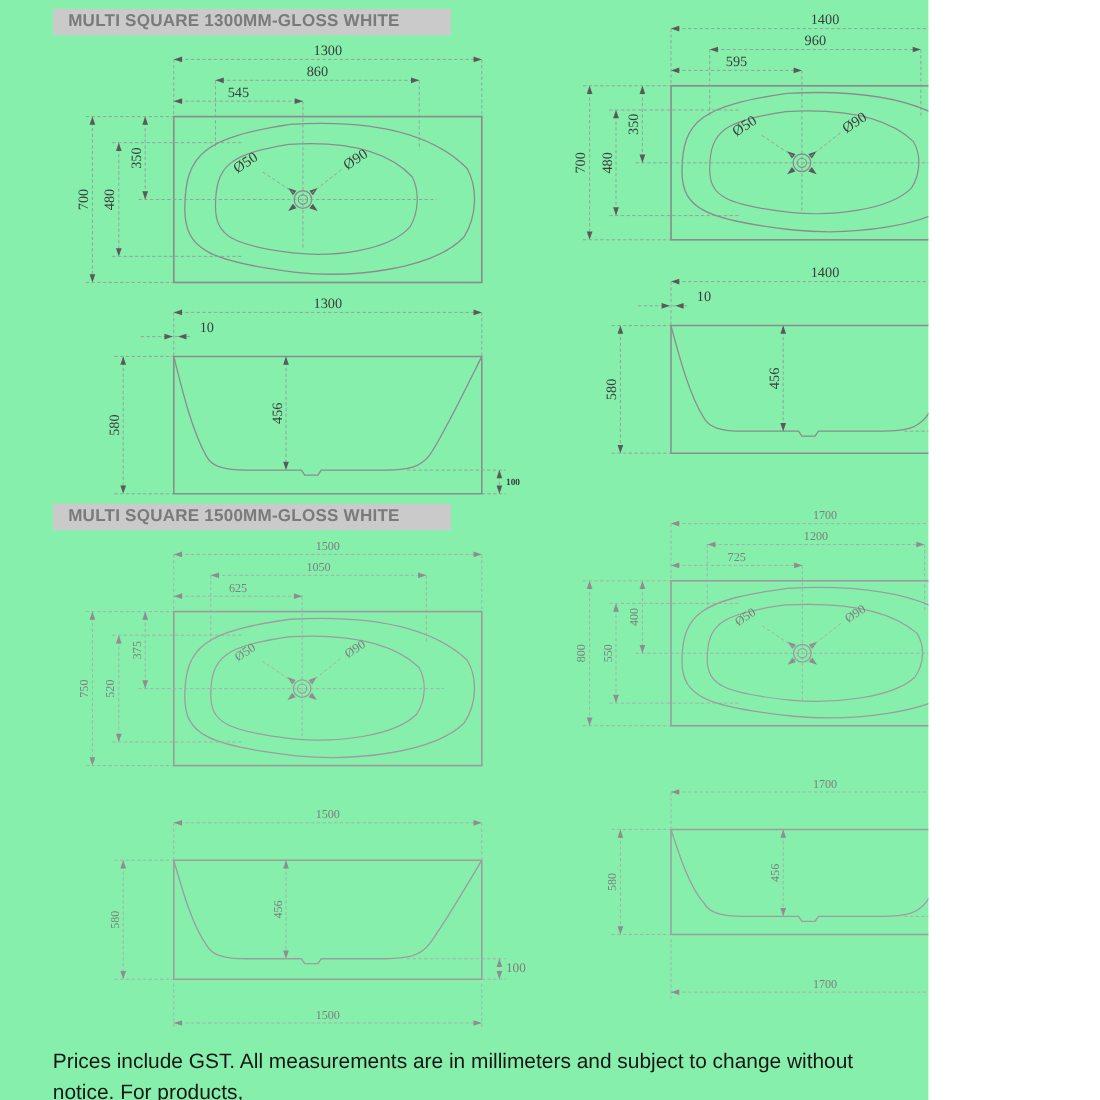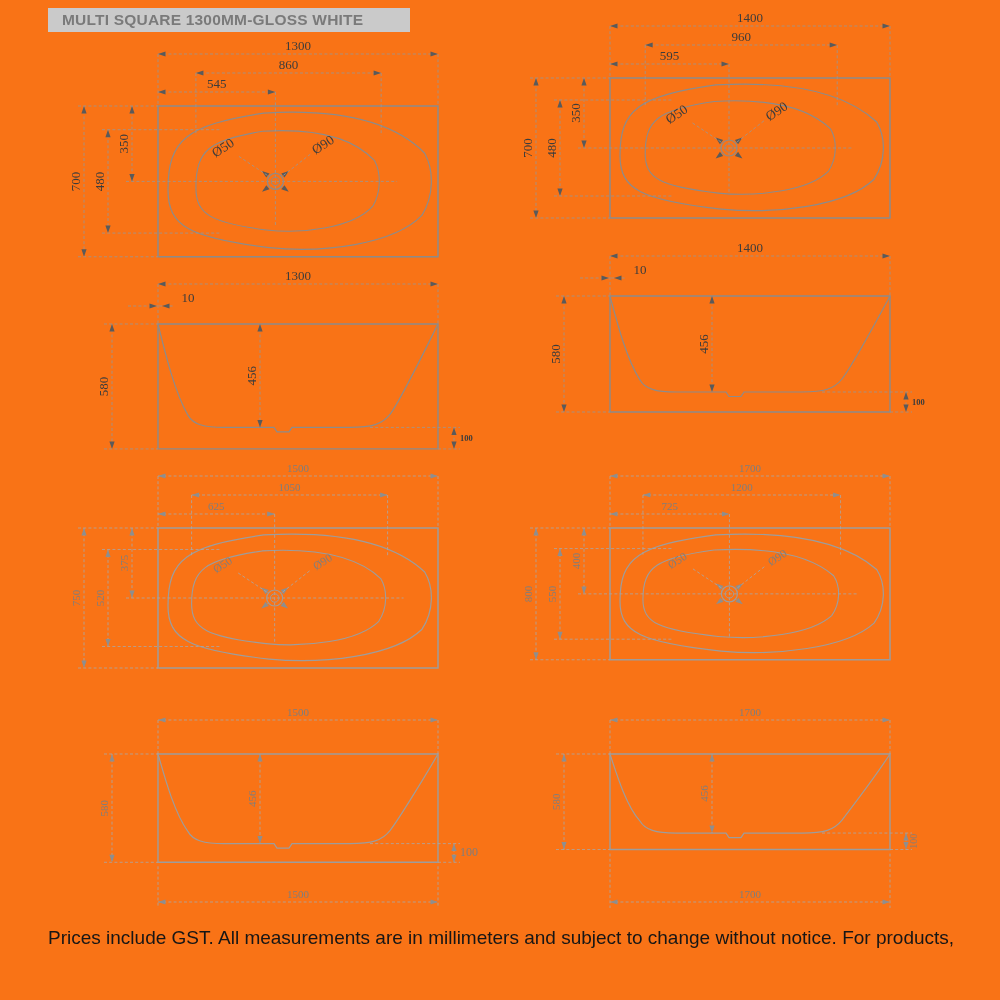--- a/index.html
+++ b/index.html
@@ -1,18 +1,18 @@
 <!DOCTYPE html>
 <html style="--header-bg: #cacaca; --header-text: #7a7a7a; --dim-text: #3c3c3c; --dim-text-light: #7e7e7e; --footer-text: #161616;"><head>
 <meta charset="utf-8">
 <style>
   html,body{margin:0;padding:0;background:#ffffff;}
   .page{
-    width:1000px;height:1000px;box-sizing:border-box;
-    background:#f97316;overflow:hidden;
+    width:844px;height:1000px;box-sizing:border-box;
+    background:#86efac;overflow:hidden;
     padding:8px 20px 0 48px;
     font-family:"Liberation Sans",sans-serif;
   }
   .grid{display:grid;grid-template-columns:432px 432px;column-gap:20px;}
   .hdr{
     width:362px;height:24px;line-height:24px;
     background:var(--header-bg,#cacaca);
     color:var(--header-text,#7a7a7a);
     font-weight:700;font-size:15.5px;letter-spacing:.2px;
     padding-left:14px;box-sizing:border-box;
@@ -255,20 +255,23 @@
             <line x1="390" y1="174" x2="412" y2="174" class="dash"></line>
             <line x1="406" y1="154" x2="406" y2="174" class="dash"></line>
             <polygon points="0,0 -7.5,-2.6 -7.5,2.6" class="arr" transform="translate(406 154) rotate(-90)"></polygon>
             <polygon points="0,0 -7.5,-2.6 -7.5,2.6" class="arr" transform="translate(406 174) rotate(90)"></polygon>
             <text x="412" y="167" text-anchor="start" font-size="8.5" class="dimtxt" font-weight="700">100</text>
           </svg>
         </div>
     </section>
 
     <section class="row2">
+      <div class="hdr">
+        <span>MULTI SQUARE 1500MM-GLOSS WHITE</span>
+      </div>
       <div class="tv">
           <svg viewBox="0 0 430 230" width="430" height="230" class="draw light">
             <rect x="110" y="70" width="280" height="140" class="ln" stroke-width="1.5" fill="none"></rect>
             <path d="M 120 147.8
     C 120 101 138.62 88 215.76 76.95
     C 284.91999999999996 73.05 343.44 82.8 376.69 114
     C 386 129.6 386 153 374.03 171.2
     C 346.1 198.5 274.28 206.3 221.07999999999998 201.1
     C 141.28 192 120 181.6 120 147.8" class="ln" stroke-width="1.2" fill="none"></path>
             <path d="M 143.6 145.824

